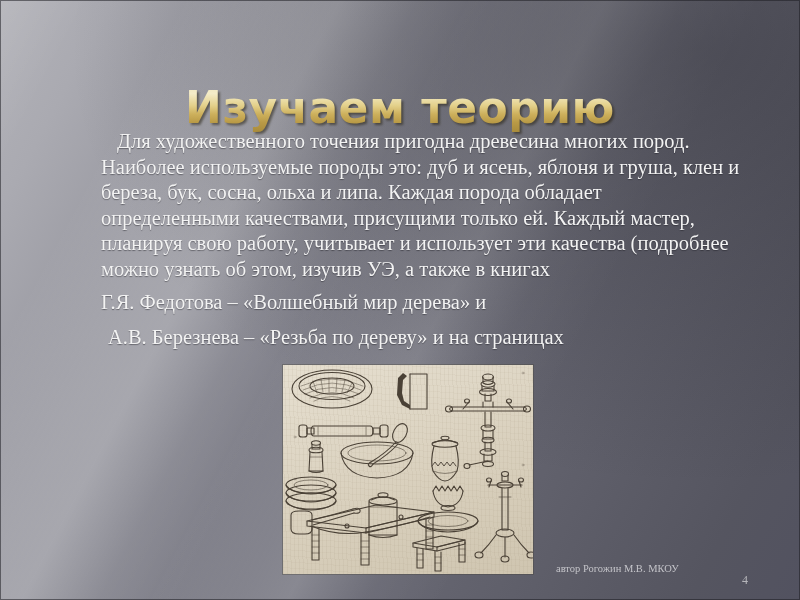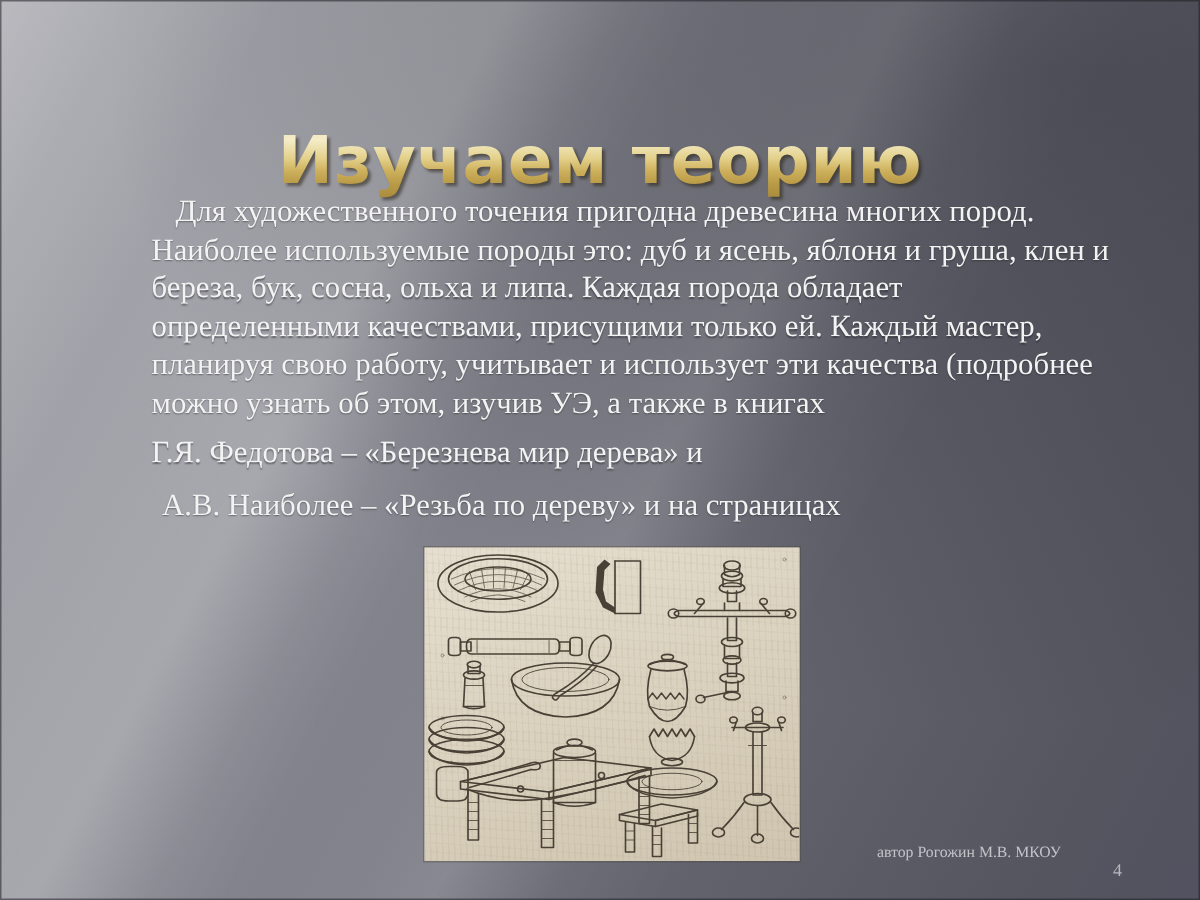--- a/index.html
+++ b/index.html
@@ -167,21 +167,20 @@
     width: 100%;
     height: 100%;
   }
 
   
   #footer-credit {
     position: absolute;
     left: 556px;
     top: 562px;
     width: 180px;
-    text-align: center;
     color: #c3c3c8;
     font-size: 10.5px;
     line-height: 13px;
     font-family: "Liberation Serif", serif;
   }
   #slide-number {
     position: absolute;
     left: 742px;
     top: 573px;
     color: #b6b6bb;
@@ -198,22 +197,22 @@
   <div class="bg-streak-a"></div>
   <div class="bg-streak-b"></div>
   <div class="bg-streak-c"></div>
   <div class="bg-dark-corner"></div>
   <div class="bg-vignette"></div>
 
   <h1 id="title">Изучаем теорию</h1>
 
   <div id="body-text">
     <p class="para-main">Для художественного точения пригодна древесина многих пород.  Наиболее используемые породы это: дуб и ясень, яблоня и груша, клен и береза, бук, сосна, ольха и  липа. Каждая порода обладает определенными качествами, присущими только ей. Каждый мастер, планируя свою работу, учитывает и использует эти качества (подробнее можно узнать об этом, изучив УЭ, а также в книгах</p>
-    <p class="para-sp">Г.Я. Федотова – «Березнева мир дерева» и</p>
-    <p class="para-sp2">А.В. Наиболее – «Резьба по дереву» и  на страницах</p>
+    <p class="para-sp">Г.Я. Федотова – «Волшебный мир дерева» и</p>
+    <p class="para-sp2">А.В. Березнева – «Резьба по дереву» и  на страницах</p>
   </div>
 
   <div id="illustration">
     <div class="paper-grain"></div>
     <svg viewBox="0 0 250 209" xmlns="http://www.w3.org/2000/svg">
       <g fill="none" stroke="#4a4136" stroke-width="1.1" stroke-linecap="round" stroke-linejoin="round">
 
         <ellipse cx="49" cy="24" rx="40" ry="19"></ellipse>
         <ellipse cx="49" cy="21" rx="33" ry="13.5"></ellipse>
         <ellipse cx="49" cy="21" rx="22" ry="8"></ellipse>

